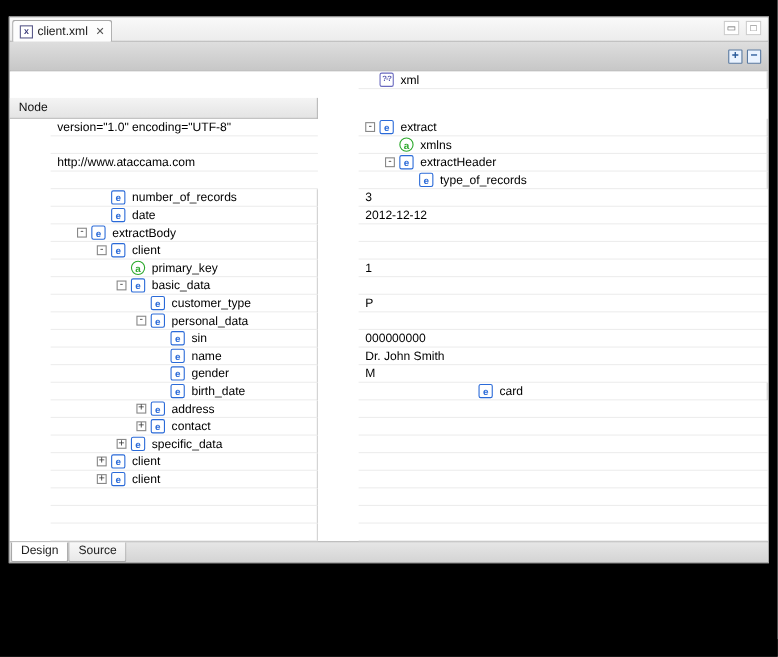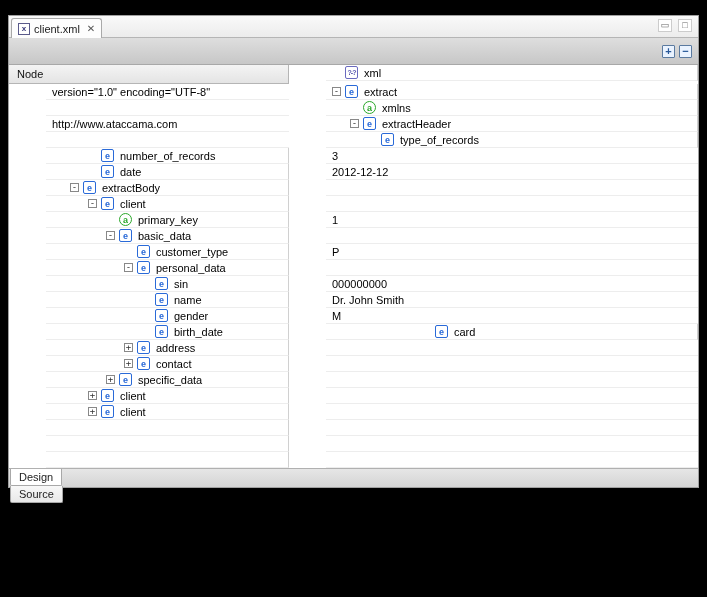--- a/index.html
+++ b/index.html
@@ -110,21 +110,21 @@
     grid-template-columns: 280px 1fr;
     background:#fff;
   }
   .hdr {
     background: linear-gradient(#f4f4f4,#e4e4e4);
     border-bottom:1px solid #b5b5b5;
     padding:3px 8px;
     font-size:11px;
     color:#111;
   }
-  .hdr.c1 { border-right:1px solid #b5b5b5; }
+  .hdr.c1 { border-right:1px solid #b5b5b5;margin-top:24px; }
   .cell {
     height:16px;
     border-bottom:1px solid #ededed;
     display:flex;
     align-items:center;
     font-size:11px;
     color:#000;
     overflow:hidden;
     white-space:nowrap;
     margin-left:37px;
@@ -160,21 +160,20 @@
   .ni-a   { background:#fff;border:1px solid #2ba82b;color:#2ba82b; border-radius:7px; }
   .ni-blank { width:13px;height:13px; }
   .label { padding-left:2px; }
   .bottomtabs {
     height:19px;
     background:linear-gradient(#e6e6e6,#d4d4d4);
     border-top:1px solid #b0b0b0;
     display:flex;
     align-items:flex-start;
     padding-left:1px;
-    flex-direction:column;
   }
   .btab {
     height:18px;
     padding:2px 8px;
     background:linear-gradient(#f8f8f8,#e8e8e8);
     border:1px solid #a8a8a8;
     border-top:none;
     font-size:11px;
     color:#222;
     border-bottom-left-radius:2px;

